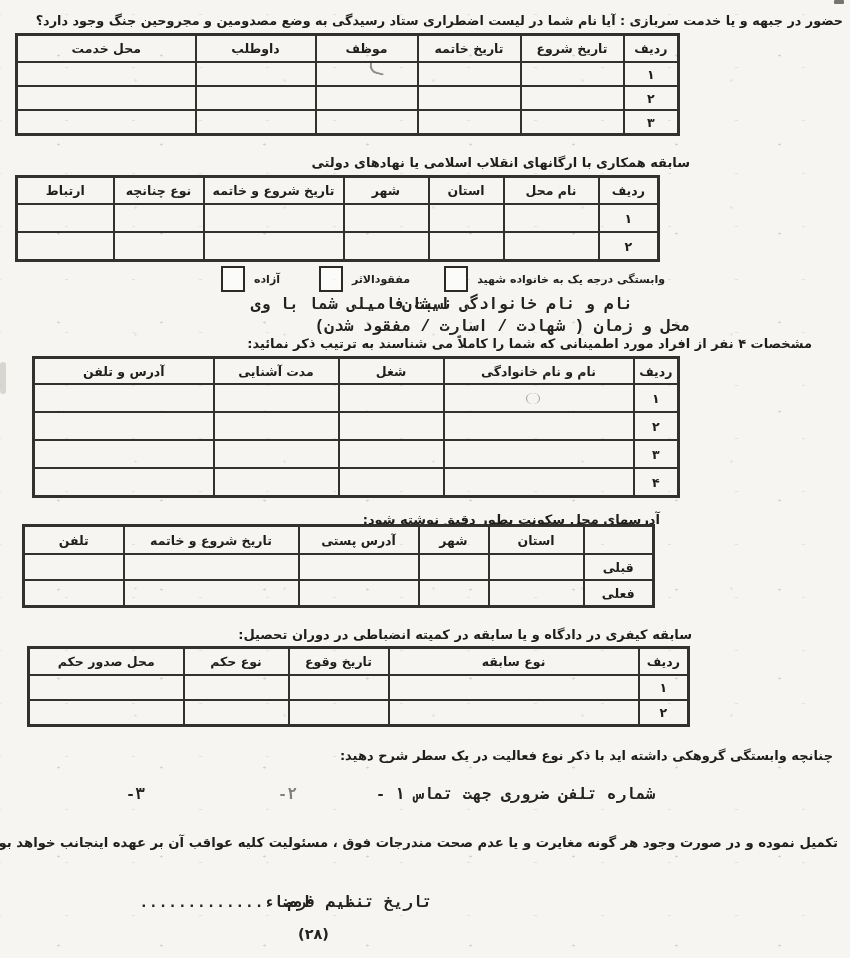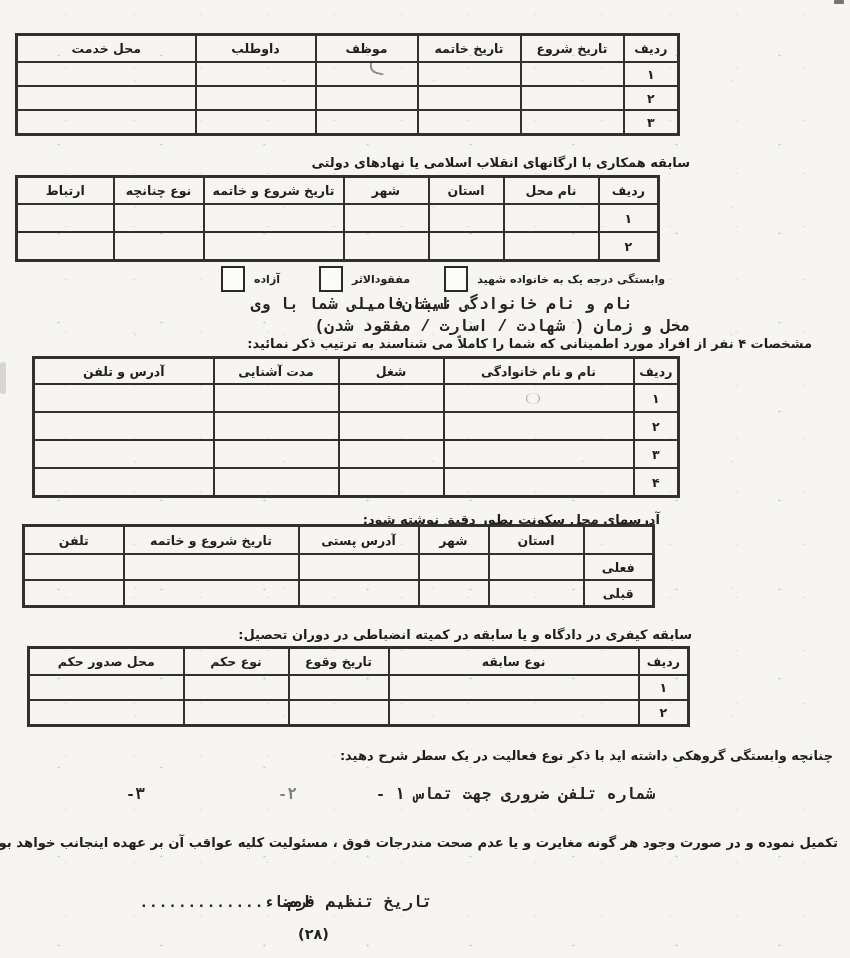--- a/index.html
+++ b/index.html
@@ -62,20 +62,21 @@
 </head>
 <body>
 
 <div class="page">
 
   <div class="art art-top-right"></div>
   <div class="art art-left-smudge"></div>
   <div class="art art-squiggle"></div>
   <div class="art art-parens"></div>
 
+  <div class="title" style="top:13px;right:7px;font-size:12.8px">حضور در جبهه و یا خدمت سربازی : آیا نام شما در لیست اضطراری ستاد رسیدگی به وضع مصدومین و مجروحین جنگ وجود دارد؟</div>
 
   <table class="t1" style="top:33px;right:170px;width:662px">
     <colgroup>
         <col style="width:55px">
         <col style="width:103px">
         <col style="width:103px">
         <col style="width:102px">
         <col style="width:120px">
         <col style="width:179px">
       </colgroup>
@@ -246,29 +247,29 @@
       <th></th>
       <th>استان</th>
       <th>شهر</th>
       <th>آدرس پستی</th>
       <th>تاریخ شروع و خاتمه</th>
       <th>تلفن</th>
     </tr>
       </thead>
     <tbody>
       <tr>
+        <td>قبلی</td>
+        <td></td>
+          <td></td>
+        <td></td>
+          <td></td>
+        <td></td>
+      </tr>
+      <tr>
         <td>فعلی</td>
-        <td></td>
-          <td></td>
-        <td></td>
-          <td></td>
-        <td></td>
-      </tr>
-      <tr>
-        <td>قبلی</td>
         <td></td>
           <td></td>
         <td></td>
           <td></td>
         <td></td>
       </tr>
     </tbody>
   </table>
 
   <div class="title" style="top:627px;right:158px">سابقه کیفری در دادگاه و یا سابقه در کمیته انضباطی در دوران تحصیل:</div>

